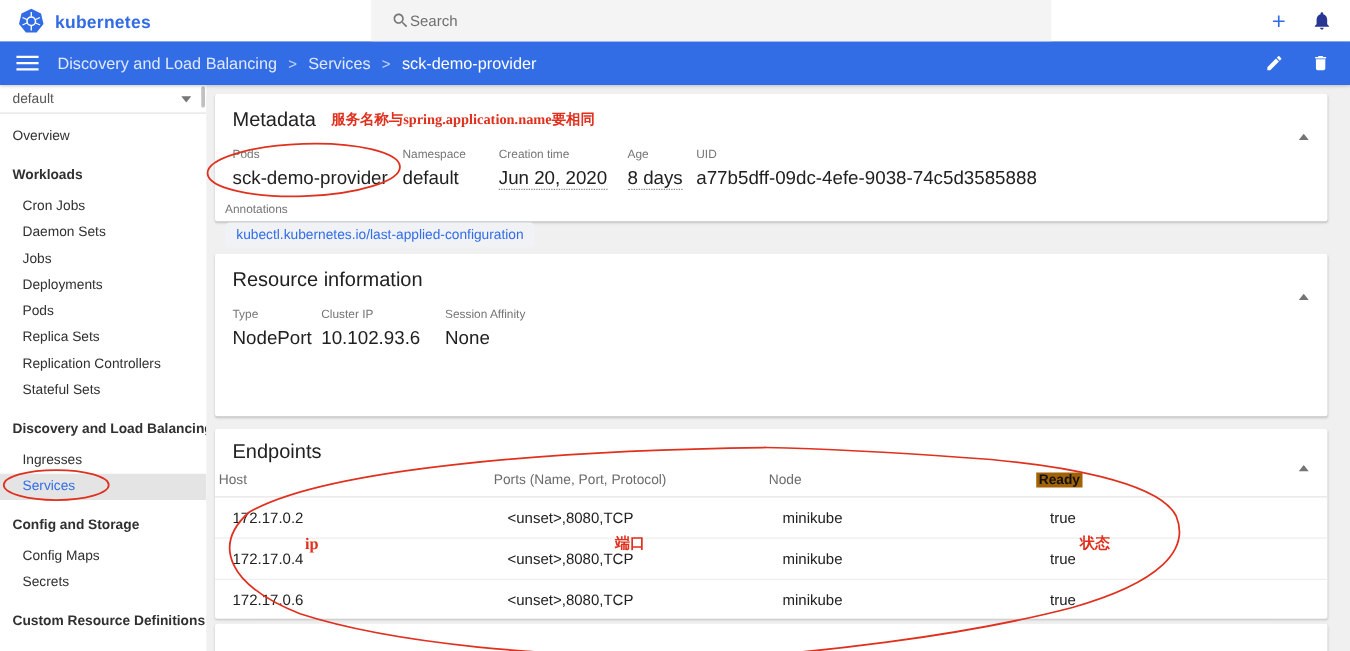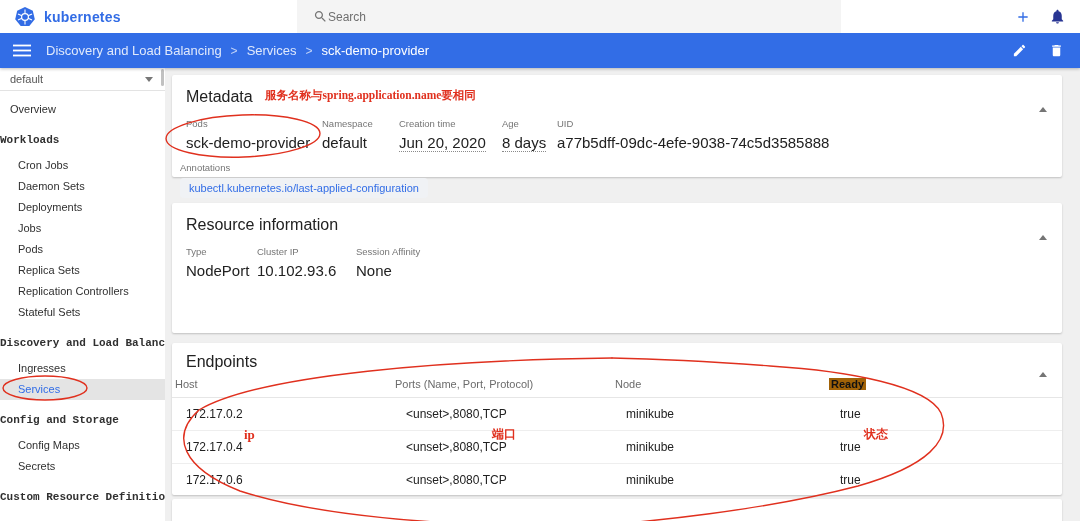--- a/index.html
+++ b/index.html
@@ -28,21 +28,21 @@
   .sidebar{position:absolute;top:68px;left:0;bottom:0;width:165px;background:#fff;z-index:2;overflow:hidden;}
   .ns-row{height:22px;display:flex;align-items:center;justify-content:space-between;padding:0 12px 0 10px;border-bottom:1px solid #e3e3e3;cursor:pointer;}
   .ns-label{font-size:11px;color:#555;}
   .tri-down{width:0;height:0;border-left:4px solid transparent;border-right:4px solid transparent;border-top:5px solid #777;}
   .tri-up{width:0;height:0;border-left:4px solid transparent;border-right:4px solid transparent;border-bottom:5px solid #757575;}
   .sb-scroll{position:absolute;top:1px;right:1px;width:3px;height:17px;background:#c1c1c1;border-radius:2px;cursor:grab;}
   .nav{padding-top:8px;}
   .nav div{font-size:11px;color:#303030;height:21px;line-height:21px;cursor:pointer;white-space:nowrap;overflow:hidden;}
   .nav .nav-item{padding-left:10px;}
   .nav .nav-sub{padding-left:18px;}
-  .nav .nav-header{font-weight:bold;margin-top:10px;margin-bottom:4px;cursor:default;font-family:Liberation Mono, monospace;}
+  .nav .nav-header{padding-left:10px;font-weight:bold;margin-top:10px;margin-bottom:4px;cursor:default;}
   .nav .selected{background:#e4e4e4;color:#326de6;}
 
   
   .content{position:absolute;top:68px;left:165px;right:0;bottom:0;padding:7px 18px 0 7px;overflow:hidden;}
   .card{position:relative;background:#fff;border-radius:2px;box-shadow:0 1px 2px rgba(0,0,0,.2);}
   .card-metadata{height:102px;margin-bottom:26px;}
   .card-resource{height:130px;margin-bottom:10px;}
   .card-endpoints{height:152px;margin-bottom:4px;}
   .card-sliver{height:30px;}
   .card-title-row{padding:13px 14px 0;}
@@ -164,22 +164,22 @@
     <div class="ns-row">
       <span class="ns-label">default</span>
       <span class="tri-down"></span>
     </div>
     <div class="sb-scroll"></div>
     <nav class="nav">
         <div class="nav-item">Overview</div>
         <div class="nav-header">Workloads</div>
         <div class="nav-sub">Cron Jobs</div>
         <div class="nav-sub">Daemon Sets</div>
+        <div class="nav-sub">Jobs</div>
         <div class="nav-sub">Deployments</div>
-        <div class="nav-sub">Jobs</div>
         <div class="nav-sub">Pods</div>
         <div class="nav-sub">Replica Sets</div>
         <div class="nav-sub">Replication Controllers</div>
         <div class="nav-sub">Stateful Sets</div>
         <div class="nav-header">Discovery and Load Balancing</div>
         <div class="nav-sub">Ingresses</div>
         <div class="nav-sub selected">Services</div>
         <div class="nav-header">Config and Storage</div>
         <div class="nav-sub">Config Maps</div>
         <div class="nav-sub">Secrets</div>

